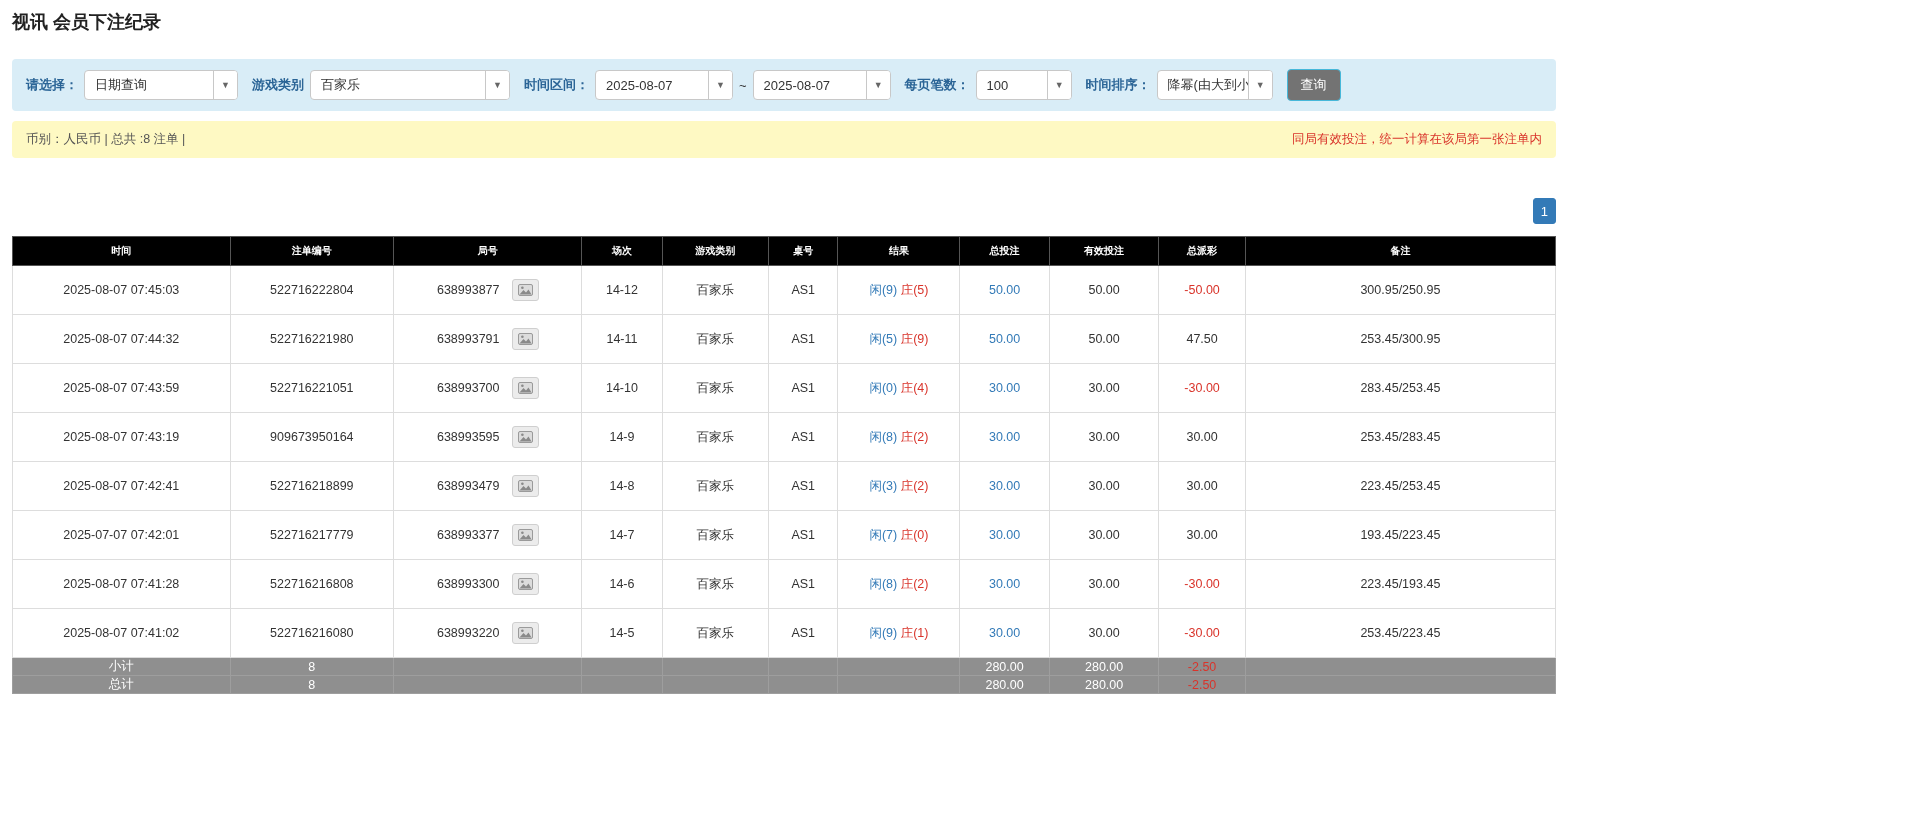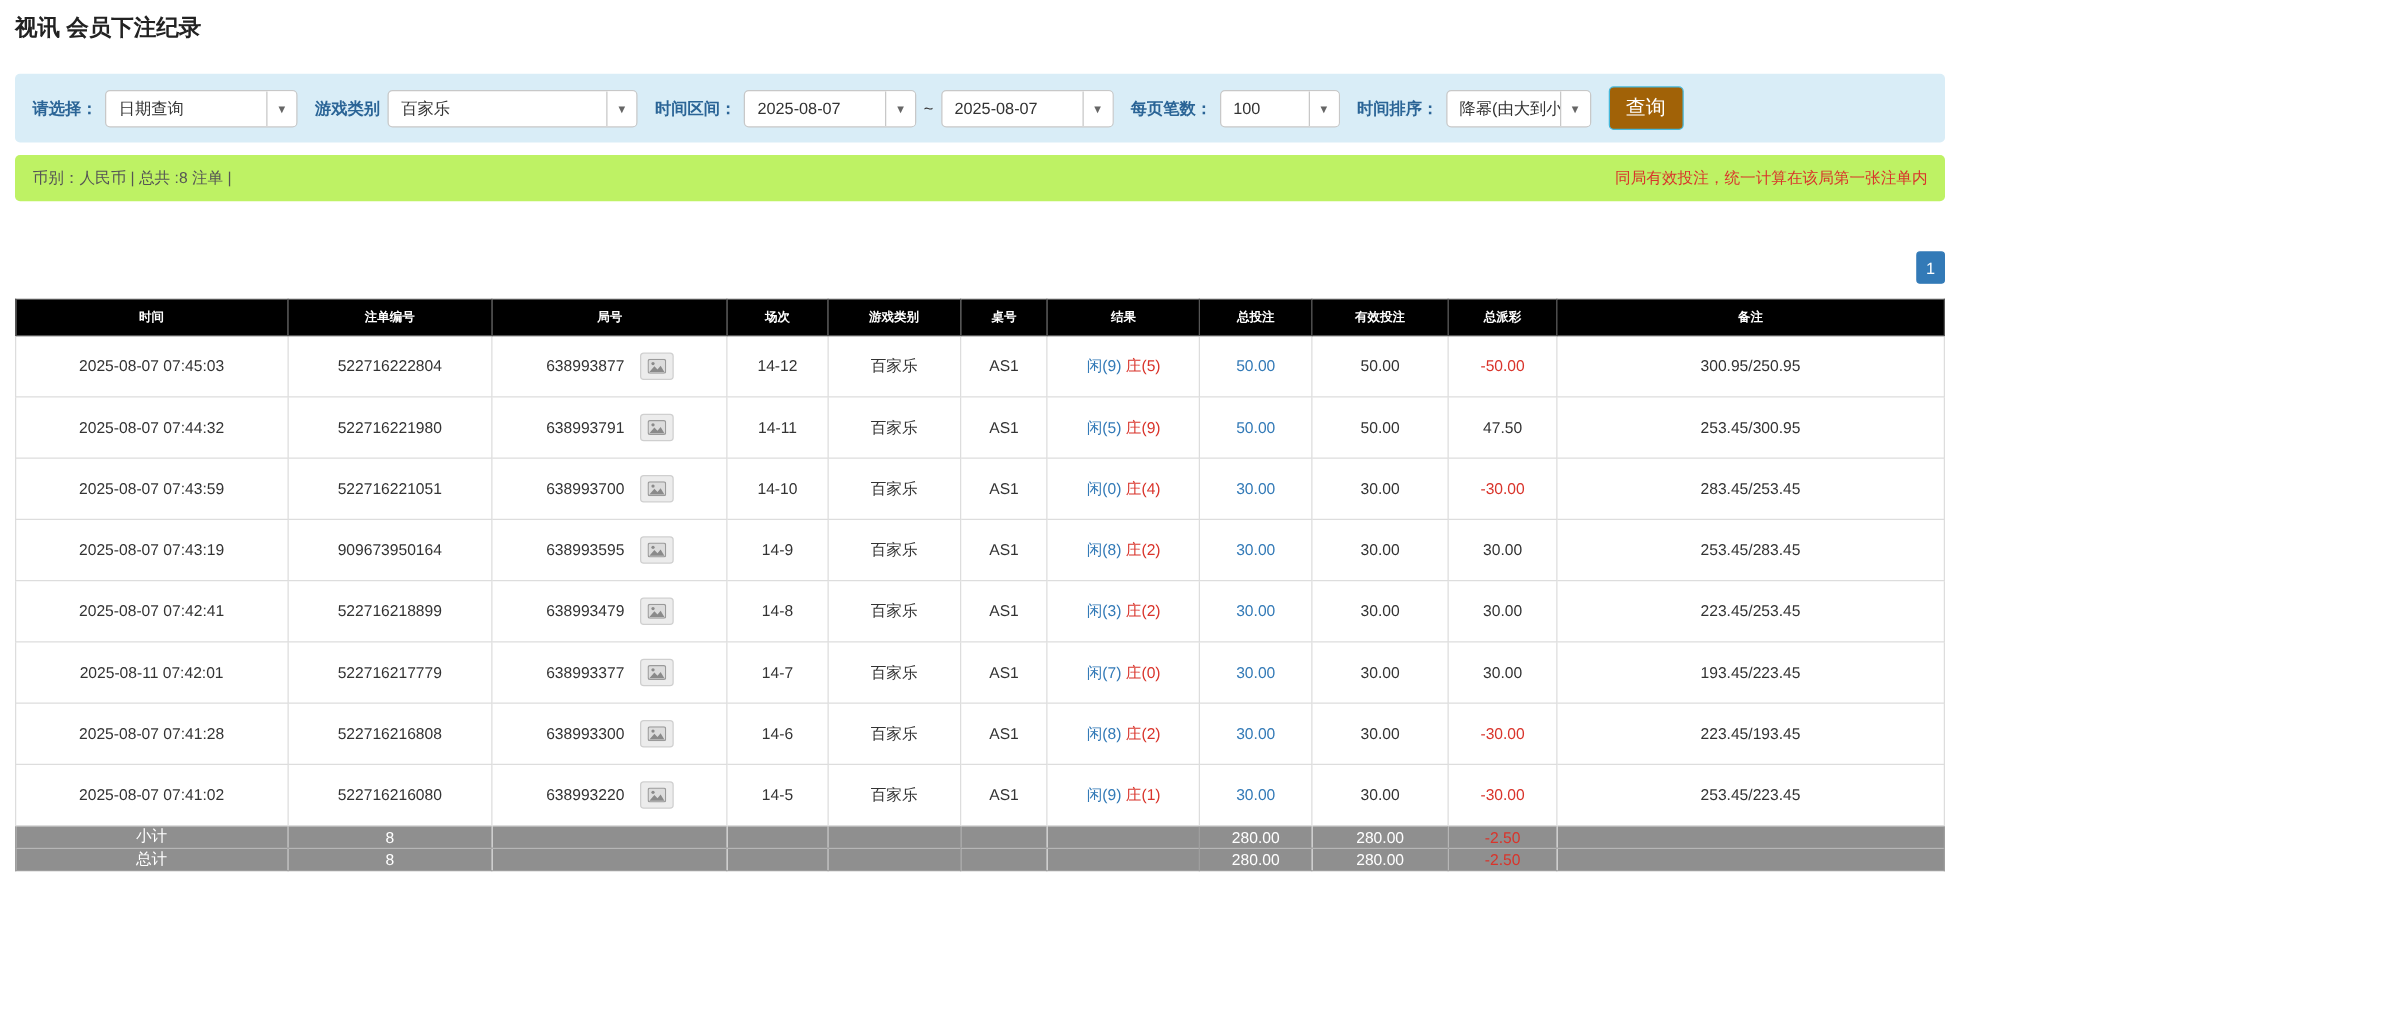--- a/index.html
+++ b/index.html
@@ -69,35 +69,35 @@
     background: #fff;
     cursor: pointer;
   }
   .w-mode .combo-text  { width: 128px; }
   .w-game .combo-text  { width: 174px; }
   .w-date .combo-text  { width: 112px; }
   .w-per  .combo-text  { width: 70px;  }
   .w-sort .combo-text  { width: 90px;  }
 
   .btn-query {
-    background: #a16207;
+    background: #737373;
     border: 1px solid #46b8da;
     color: #fff;
-    font-size: 16px;
+    font-size: 13px;
     font-family: inherit;
     padding: 6px 13px;
     border-radius: 4px;
     margin-left: 14px;
     cursor: pointer;
   }
 
   
   .info-bar {
     margin-top: 10px;
-    background: #bef264;
+    background: #fef9c3;
     border-radius: 4px;
     padding: 10px 14px;
     display: flex;
     justify-content: space-between;
     align-items: center;
     font-size: 12.5px;
     text-align: center;
   }
   .info-left  { color: #555; }
   .info-right { color: #d9342b; }
@@ -399,21 +399,21 @@
       <span class="result-banker">庄(2)</span>
     </td>
     <td>
       <a class="bet-link">30.00</a>
     </td>
     <td>30.00</td>
     <td>30.00</td>
     <td>223.45/253.45</td>
   </tr>
         <tr>
-    <td>2025-08-11 07:42:01</td>
+    <td>2025-07-07 07:42:01</td>
     <td>522716217779</td>
     <td>
       <span class="round-wrap">
         <span>638993377</span>
         <span class="thumb-btn">
           <svg width="15" height="12" viewBox="0 0 15 12">
             <rect x="0.5" y="0.5" width="14" height="11" rx="1.5" fill="#dcdcdc" stroke="#9a9a9a"></rect>
             <circle cx="4.4" cy="3.8" r="1.3" fill="#8a8a8a"></circle>
             <path d="M1.5 10.5 L5.5 6 L8 8.5 L10.5 5.5 L13.5 10.5 Z" fill="#8a8a8a"></path>
           </svg>

